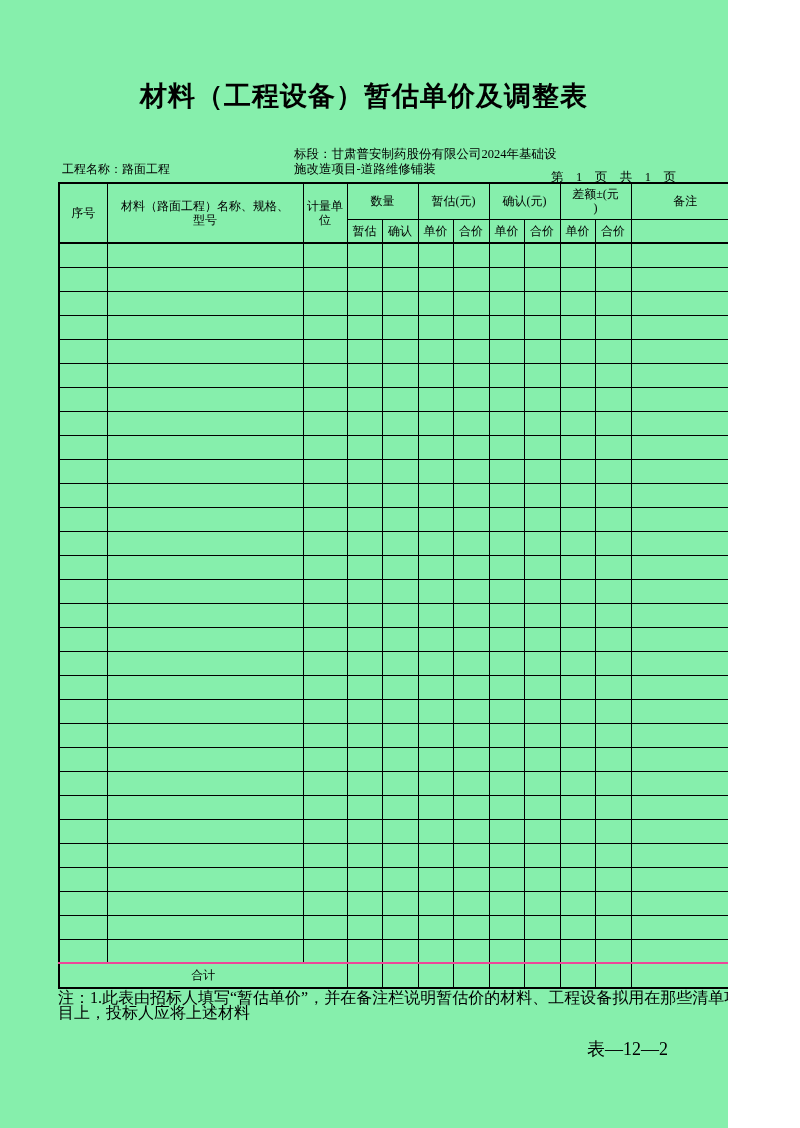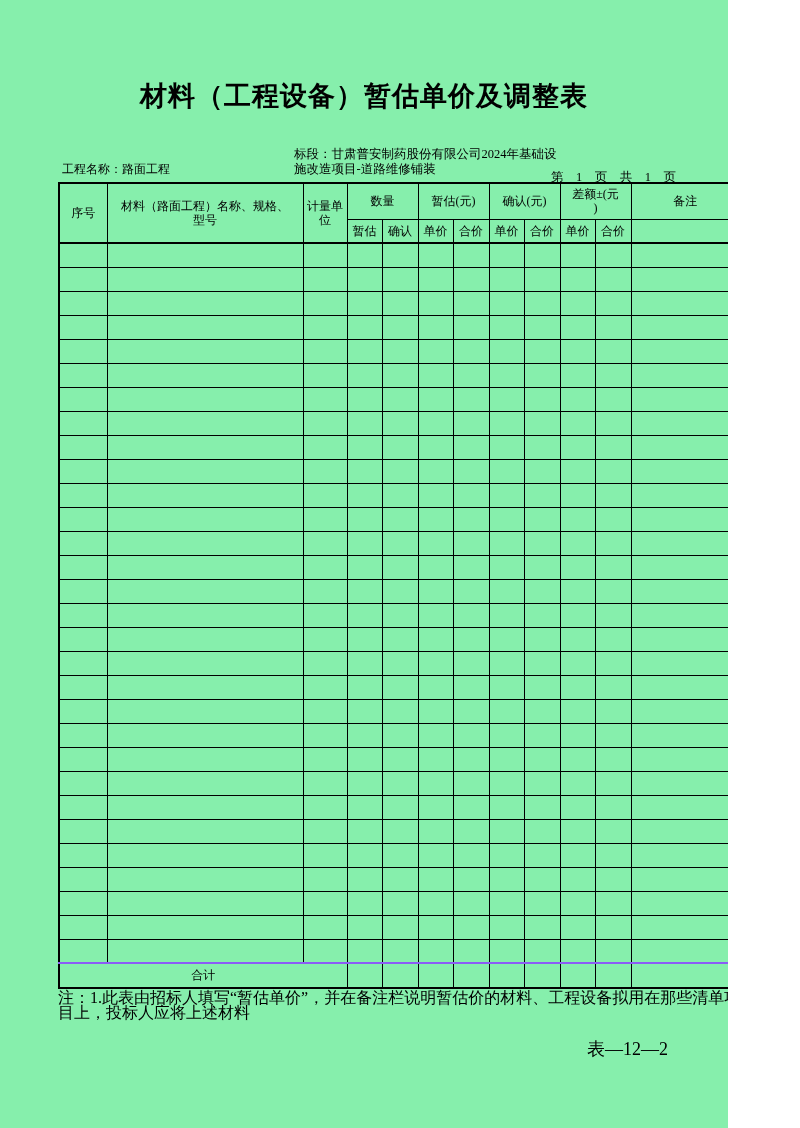--- a/index.html
+++ b/index.html
@@ -62,21 +62,21 @@
     vertical-align: middle;
     padding: 0 1px;
     line-height: 1.2;
     overflow: hidden;
   }
   .main-table thead tr.group-row { height: 36px; }
   .main-table thead tr.sub-row { height: 24px; }
   .main-table thead { border-bottom: 2px solid #000; }
   .main-table tbody tr { height: 24px; }
   .main-table tfoot tr { height: 25px; }
-  .main-table tfoot { border-top: 2px solid #8b5cf6; }
+  .main-table tfoot { border-top: 2px solid #ec4899; }
   .note-block {
     position: absolute;
     left: 58px;
     top: 990px;
     width: 694px;
     font-size: 16px;
     line-height: 15px;
   }
   .form-code {
     position: absolute;

